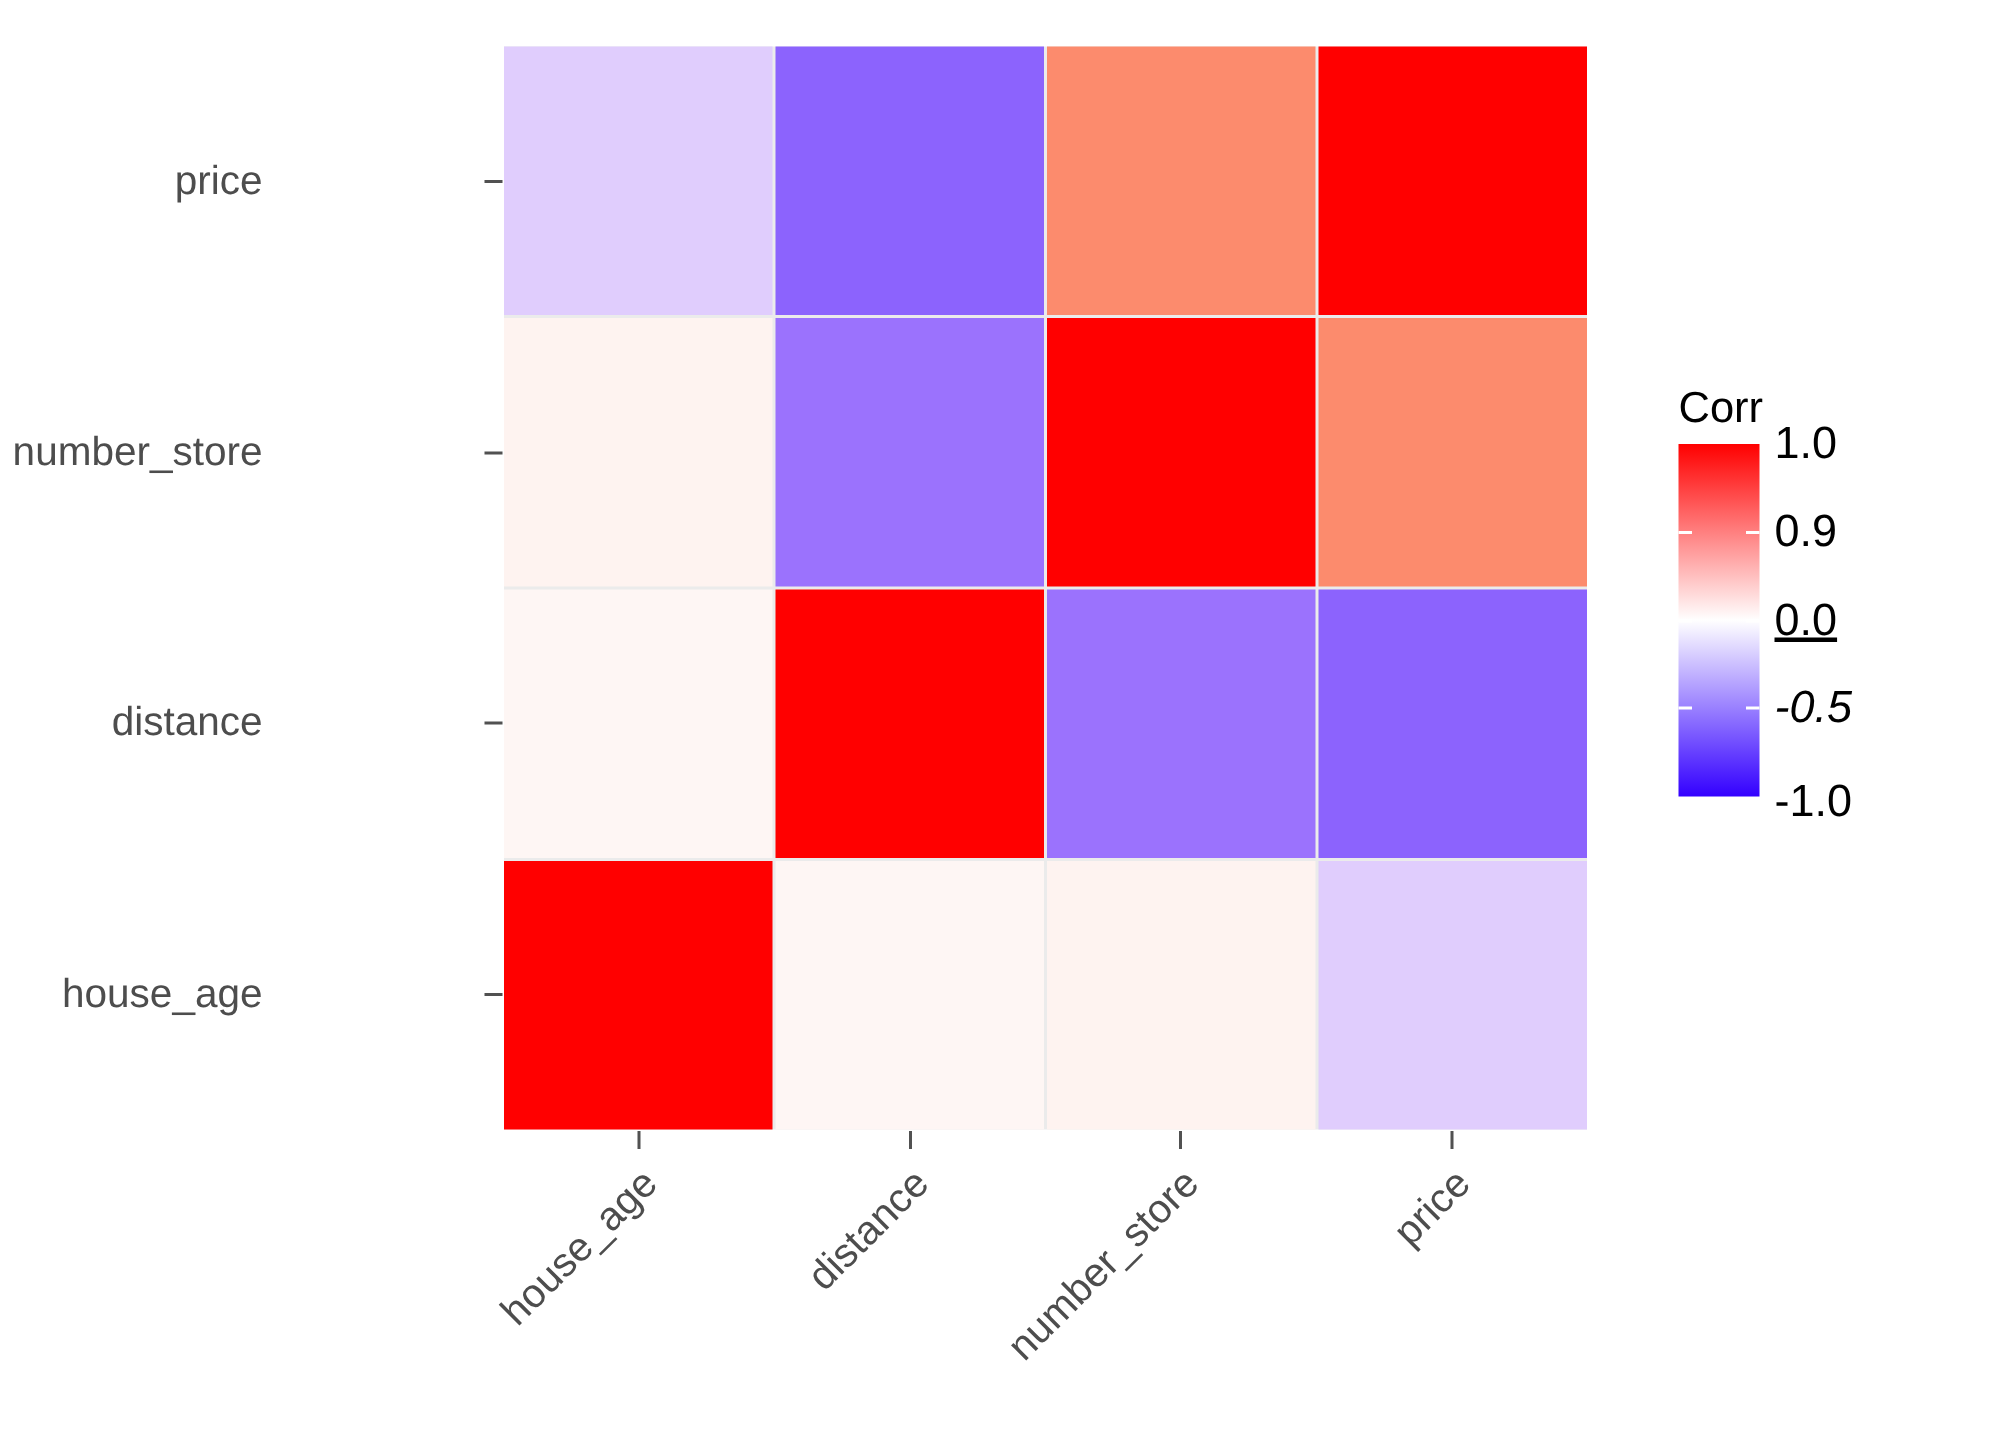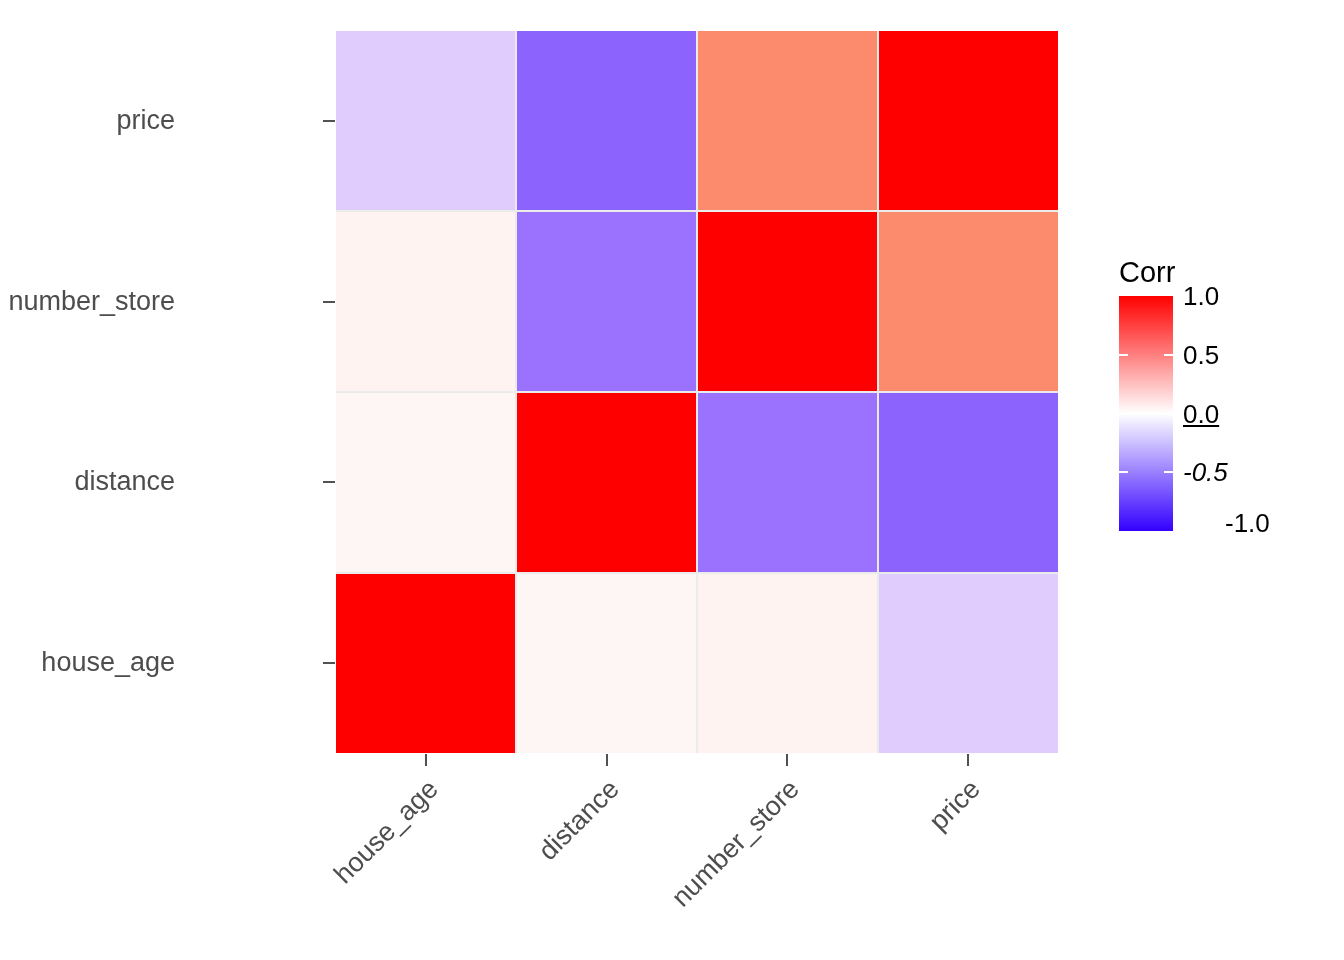--- a/index.html
+++ b/index.html
@@ -109,21 +109,21 @@
   }
   .legend-tickmark {
     position: absolute;
     width: 9px;
     height: 2px;
     background: #ffffff;
   }
   .legend-tick-label {
     position: absolute;
     left: 70px;
-    font-size: 26px;
+    font-size: 30px;
     line-height: 26px;
     color: #000000;
     white-space: nowrap;
   }
 </style>
 </head>
 <body>
 
 <div id="plot-root">
 
@@ -168,26 +168,26 @@
       <div class="x-label" style="left: 785.25px; top: 775px; right: auto; transform: translateX(-100%) rotate(-45deg); transform-origin: 100% 0%;">number_store</div>
       <div class="x-tick" style="left: 966.75px; top: 754px;"></div>
       <div class="x-label" style="left: 965.75px; top: 775px; right: auto; transform: translateX(-100%) rotate(-45deg); transform-origin: 100% 0%;">price</div>
     </div>
 
   <div id="legend">
     <div id="legend-title">Corr</div>
     <div id="legend-bar" style="background: linear-gradient(rgb(255, 0, 0) 0%, rgb(255, 255, 255) 50%, rgb(51, 0, 255) 100%);"></div>
     <div id="legend-ticks">
         <div class="legend-tick-label" style="top: 25px;">1.0</div>
-        <div class="legend-tick-label" style="top: 83.75px;">0.5</div>
+        <div class="legend-tick-label" style="top: 83.75px;">0.9</div>
         <div class="legend-tickmark" style="left: 6px; top: 95.75px;"></div>
         <div class="legend-tickmark" style="left: 51px; top: 95.75px;"></div>
         <div class="legend-tick-label" style="top: 142.5px; text-decoration: underline;">0.0</div>
         <div class="legend-tickmark" style="left: 6px; top: 154.5px;"></div>
         <div class="legend-tickmark" style="left: 51px; top: 154.5px;"></div>
         <div class="legend-tick-label" style="top: 201.25px; font-style: italic;">-0.5</div>
         <div class="legend-tickmark" style="left: 6px; top: 213.25px;"></div>
         <div class="legend-tickmark" style="left: 51px; top: 213.25px;"></div>
-        <div class="legend-tick-label" style="top: 252px; margin-left: 42px;">-1.0</div>
+        <div class="legend-tick-label" style="top: 264px;">-1.0</div>
       </div>
   </div>
 
 </div>
 
 </body></html>

